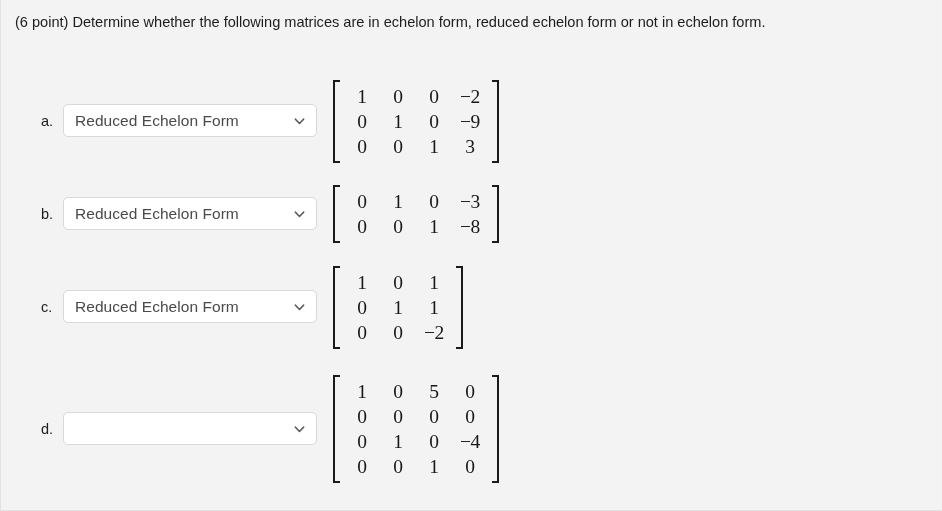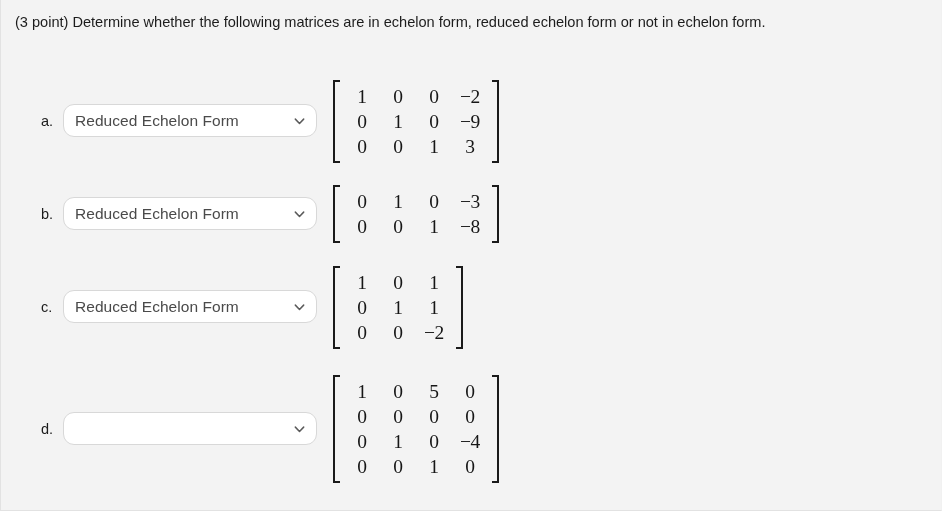--- a/index.html
+++ b/index.html
@@ -54,21 +54,21 @@
     flex: 0 0 auto;
     padding-right: 3px;
     box-sizing: border-box;
   }
   .select-box {
     position: relative;
     width: 254px;
     height: 33px;
     background: #ffffff;
     border: 1px solid #d8d8d8;
-    border-radius: 11px;
+    border-radius: 5px;
     box-sizing: border-box;
     display: flex;
     align-items: center;
     flex: 0 0 auto;
     box-shadow: 0 0 0 0 rgba(0,0,0,0);
   }
   .select-text {
     font-size: 15.5px;
     color: #4a4a4a;
     padding-left: 11px;
@@ -145,21 +145,21 @@
   }
   .mcell.neg {
     letter-spacing: -0.3px;
   }
 </style>
 </head>
 <body>
 
 <div id="page">
 
-  <div id="question">(3 point) Determine whether the following matrices are in echelon form, reduced echelon form or not in echelon form.</div>
+  <div id="question">(6 point) Determine whether the following matrices are in echelon form, reduced echelon form or not in echelon form.</div>
 
   <div id="rows-container">
       <div class="row" style="top: 121px;">
         <div class="row-inner" style="top: -17px;">
           <div class="item-label">a.</div>
           <div class="select-box">
             <span class="select-text">Reduced Echelon Form</span>
             <span class="caret">
               <svg viewBox="0 0 14 14" width="13" height="13">
                 <path d="M2.5 5 L7 9.6 L11.5 5" fill="none" stroke="#5a5a5a" stroke-width="1.6" stroke-linecap="round" stroke-linejoin="round"></path>

